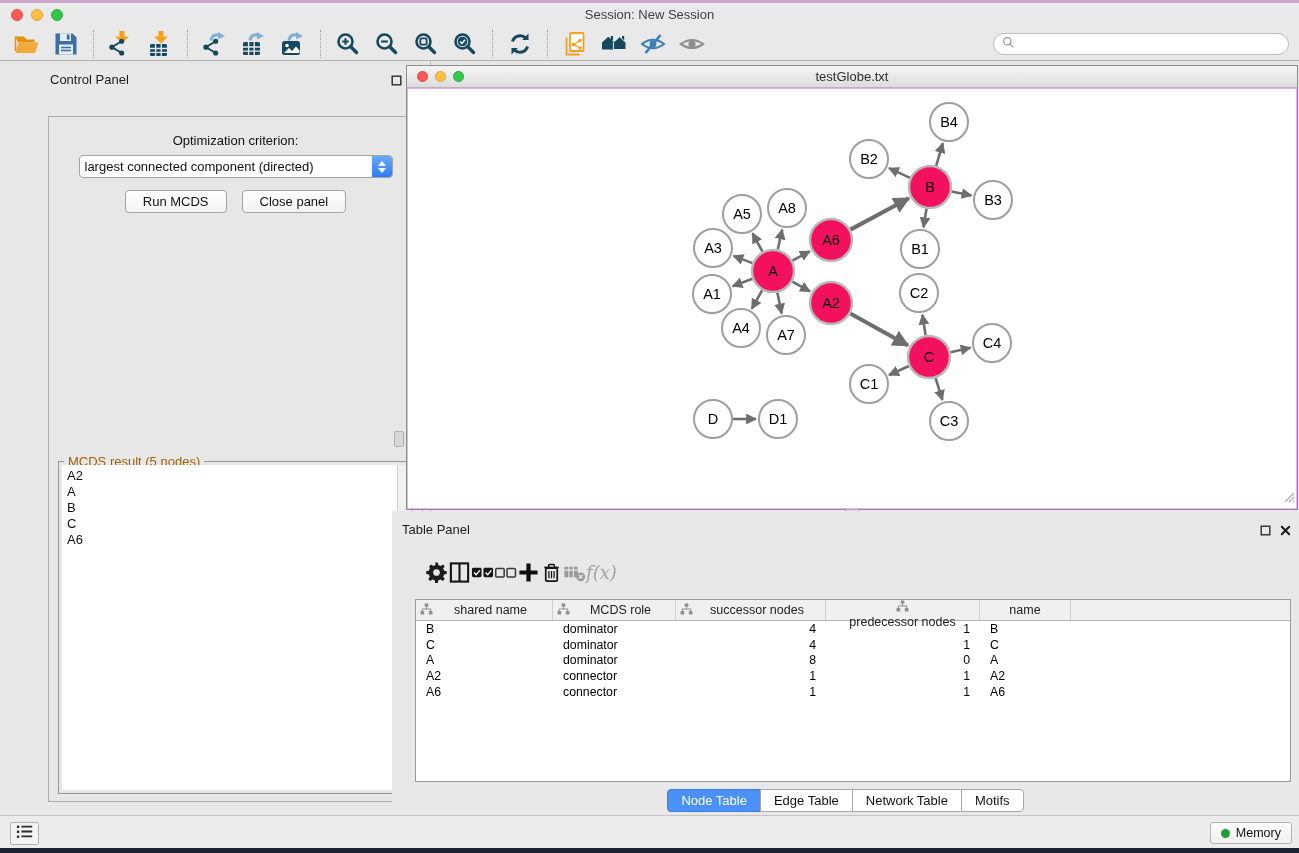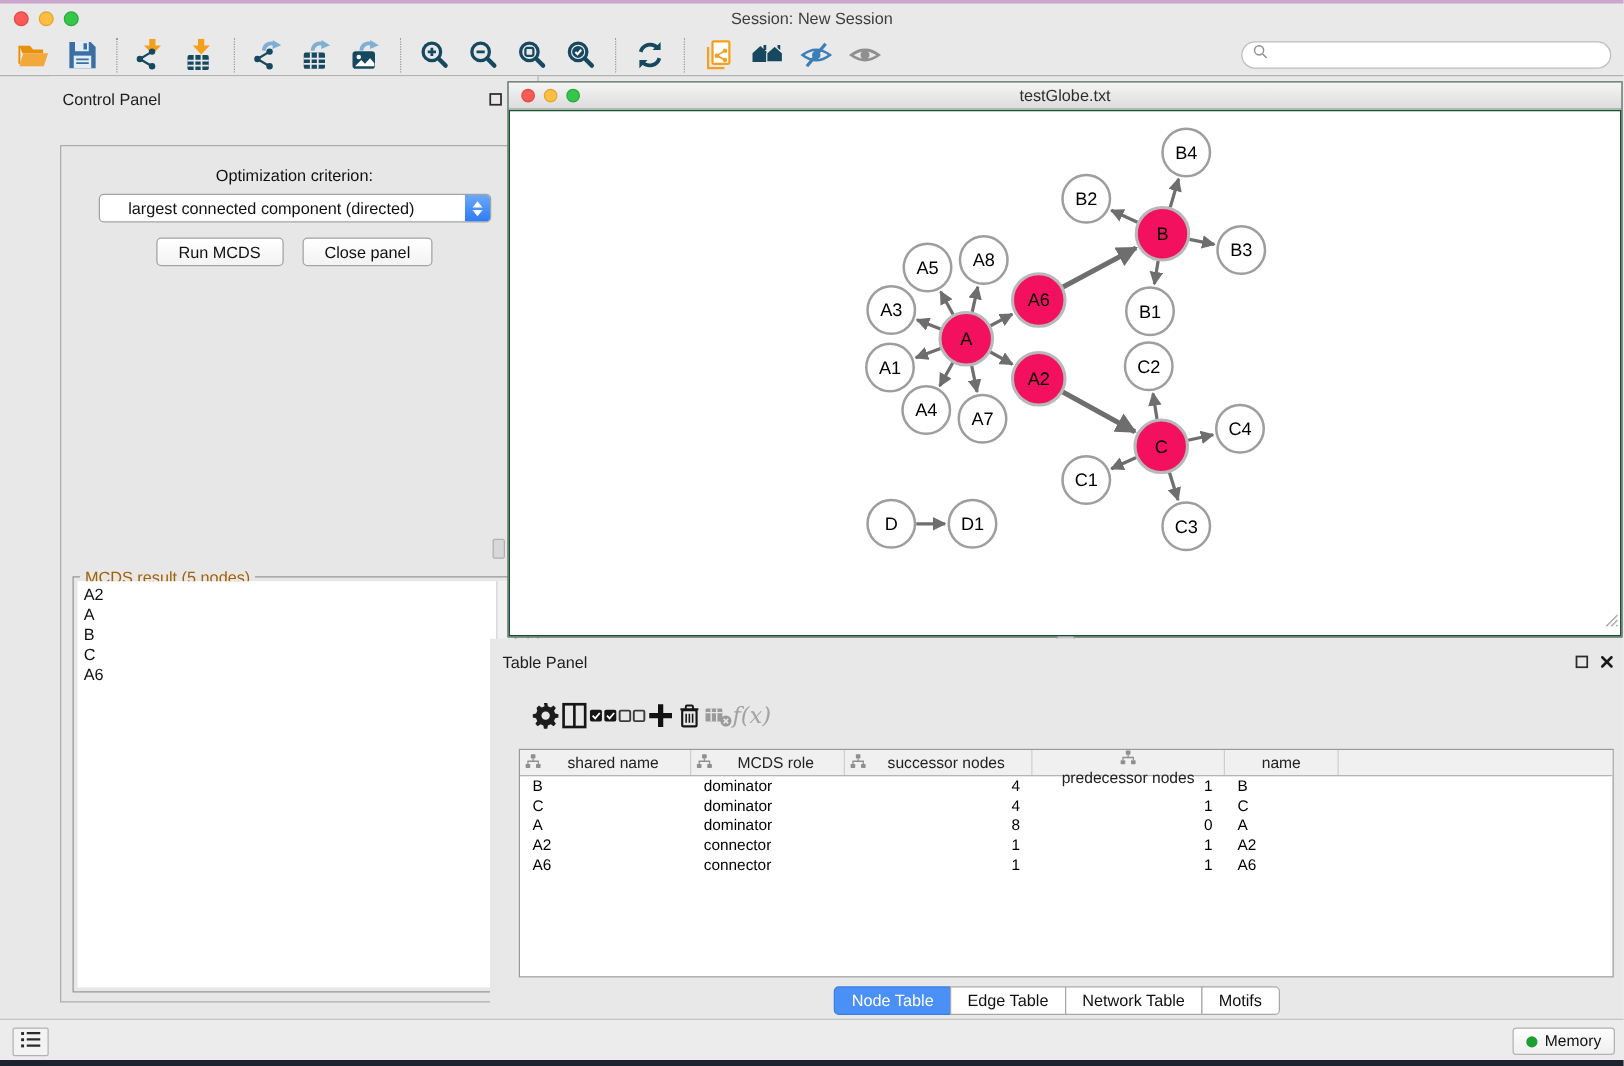--- a/index.html
+++ b/index.html
@@ -33,41 +33,41 @@
   .panel-head-btns { position:absolute; right:8px; top:11px; display:flex; gap:9px; align-items:center; }
   .tabs-row { position:absolute; top:34px; left:0; right:0; display:flex; justify-content:center; }
   .tab { background:#fff; border:1px solid #a8a8a8; font-size:13px; color:#111; padding:3px 13px; margin-left:-1px; cursor:default; }
   .tab:first-child { border-radius:4px 0 0 4px; margin-left:0; }
   .tab:last-child { border-radius:0 4px 4px 0; }
   .tab.active { background:#4a90f7; border-color:#3c7de0; color:#fff; }
   .cp-body { position:absolute; top:55px; left:8px; right:7px; bottom:13px; border:1px solid #adadad; background:#e7e7e7; }
   .opt-label { margin-top:16px; text-align:center; font-size:13px; color:#111; }
   .dropdown { margin:7px auto 0 auto; width:314px; height:23px; background:#fff; border:1px solid #a3a3a3; border-radius:4px;
               display:flex; align-items:center; position:relative; }
-  .dropdown .dd-text { flex:1; font-size:13px; padding-left:23px; color:#111; white-space:nowrap; overflow:hidden; }
+  .dropdown .dd-text { flex:1; font-size:13px; padding-left:5px; color:#111; white-space:nowrap; overflow:hidden; }
   .dd-stepper { width:20px; height:21px; border-radius:0 3px 3px 0; background:linear-gradient(#6aa9f9,#2d7bf6);
                 display:flex; flex-direction:column; align-items:center; justify-content:center; gap:2px; }
   .dd-stepper .up { width:0; height:0; border-left:4px solid transparent; border-right:4px solid transparent; border-bottom:5px solid #fff; }
   .dd-stepper .down { width:0; height:0; border-left:4px solid transparent; border-right:4px solid transparent; border-top:5px solid #fff; }
   .btn-row { margin-top:12px; display:flex; justify-content:center; gap:15px; }
   .push-btn { background:linear-gradient(#ffffff,#f3f3f3); border:1px solid #a5a5a5; border-radius:4px;
               font-size:13px; color:#111; padding:3px 17px; cursor:default; font-family:"Liberation Sans",sans-serif; }
   .groupbox { position:absolute; left:9px; right:9px; top:344px; bottom:7px; border:1px solid #989898; }
   .groupbox .legend { position:absolute; top:-8px; left:5px; background:#e7e7e7; padding:0 4px; font-size:13px; color:#a16207; }
   .result-list { position:absolute; inset:3px; background:#fff; }
   .result-gutter { position:absolute; top:0; bottom:0; right:0; width:12px; background:#f1f1f1; border-left:1px solid #d2d2d2; }
   .result-item { font-size:13px; color:#111; line-height:16px; padding-left:5px; }
   .result-list .items { padding-top:3px; }
 
   
   .v-div-handle { position:absolute; left:394px; top:431px; width:10px; height:16px; background:#d8d8d8; border:1px solid #b0b0b0; border-radius:2px; }
   .h-div-handle { position:absolute; left:845px; top:509px; width:15px; height:8px; background:#d8d8d8; border:1px solid #b0b0b0; border-radius:2px; }
 
   
-  .net-window { position:absolute; left:406px; top:65px; width:892px; height:445px; background:#14532d; border:1px solid #8c8c8c; }
+  .net-window { position:absolute; left:406px; top:65px; width:892px; height:445px; background:#f0abfc; border:1px solid #8c8c8c; }
   .nw-titlebar { position:relative; height:22px; background:linear-gradient(#f5f5f5,#dcdcdc); border-bottom:1px solid #b5b5b5; }
   .nw-titlebar .nw-lights { position:absolute; left:10px; top:5px; display:flex; gap:7px; }
   .nw-titlebar .light { width:11px; height:11px; }
   .nw-title { text-align:center; font-size:13px; color:#2e2e2e; line-height:22px; }
   .nw-content { position:absolute; top:23px; left:1px; right:1px; bottom:1px; background:#fff;text-align:right; }
   .nw-grip { position:absolute; right:1px; bottom:1px; }
 
   
   .table-panel { position:absolute; left:392px; top:511px; right:0; height:304px; background:#e8e8e8; }
   .tp-toolbar { position:absolute; top:41px; left:24px; right:9px; height:40px; display:flex; align-items:center; padding-left:9px; }

